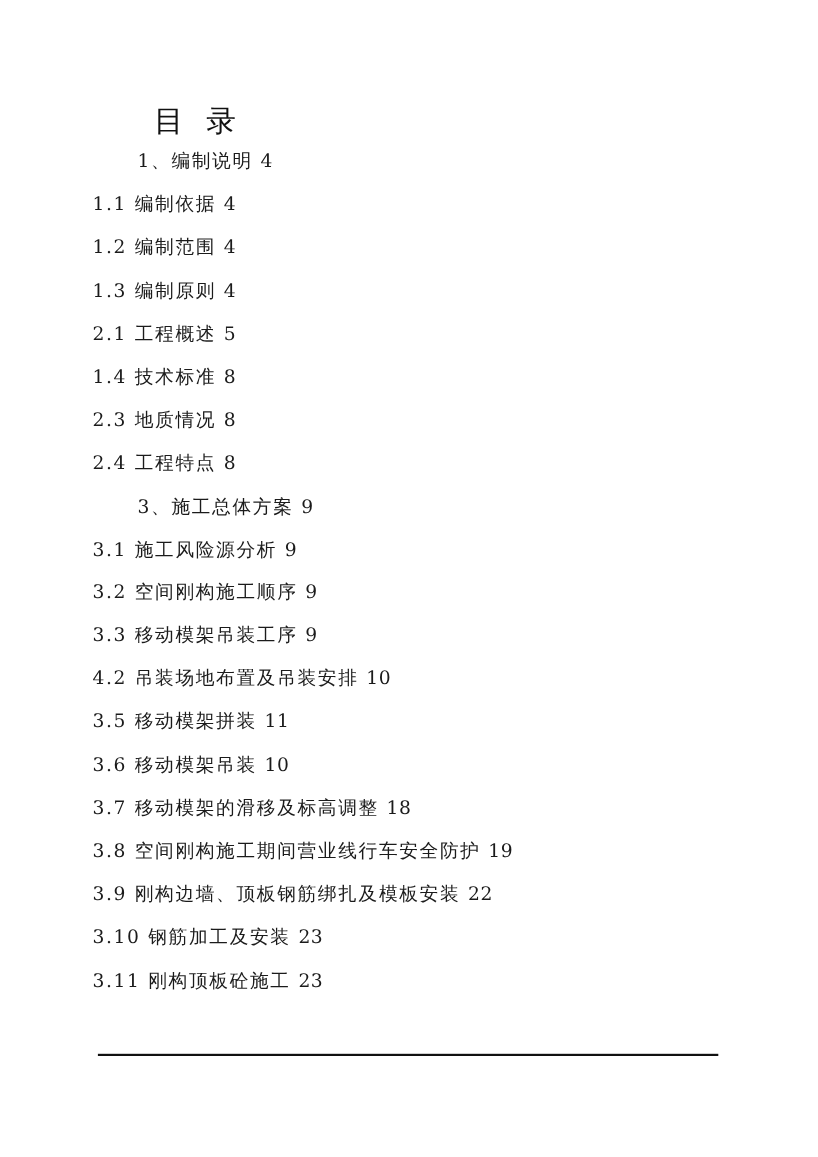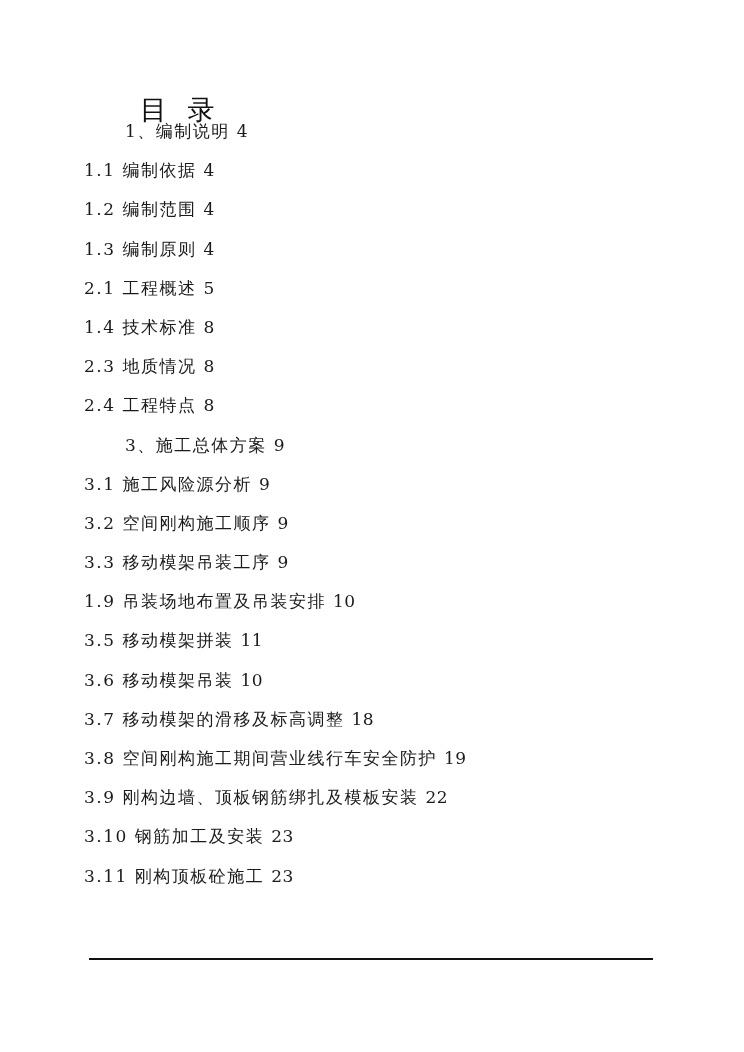--- a/index.html
+++ b/index.html
@@ -22,21 +22,21 @@
     left: 140px;
     margin: 0;
     font-size: 27px;
     font-weight: 400;
     letter-spacing: 6px;
     color: #111111;
     white-space: pre;
   }
   .toc {
     position: absolute;
-    top: 112px;
+    top: 128px;
     left: 0;
     right: 0;
   }
   .row {
     height: 39.2px;
     line-height: 39.2px;
     font-size: 17px;
     letter-spacing: 1.5px;
     white-space: nowrap;
     color: #1b1b1b;
@@ -66,21 +66,21 @@
     <div class="row l2"><span>1.2 编制范围</span><span class="pg">4</span></div>
     <div class="row l2"><span>1.3 编制原则</span><span class="pg">4</span></div>
     <div class="row l2"><span>2.1 工程概述</span><span class="pg">5</span></div>
     <div class="row l2"><span>1.4 技术标准</span><span class="pg">8</span></div>
     <div class="row l2"><span>2.3 地质情况</span><span class="pg">8</span></div>
     <div class="row l2"><span>2.4 工程特点</span><span class="pg">8</span></div>
     <div class="row l1"><span>3、施工总体方案</span><span class="pg">9</span></div>
     <div class="row l2"><span>3.1 施工风险源分析</span><span class="pg">9</span></div>
     <div class="row l2"><span>3.2 空间刚构施工顺序</span><span class="pg">9</span></div>
     <div class="row l2"><span>3.3 移动模架吊装工序</span><span class="pg">9</span></div>
-    <div class="row l2"><span>1.9 吊装场地布置及吊装安排</span><span class="pg">10</span></div>
+    <div class="row l2"><span>4.2 吊装场地布置及吊装安排</span><span class="pg">10</span></div>
     <div class="row l2"><span>3.5 移动模架拼装</span><span class="pg">11</span></div>
     <div class="row l2"><span>3.6 移动模架吊装</span><span class="pg">10</span></div>
     <div class="row l2"><span>3.7 移动模架的滑移及标高调整</span><span class="pg">18</span></div>
     <div class="row l2"><span>3.8 空间刚构施工期间营业线行车安全防护</span><span class="pg">19</span></div>
     <div class="row l2"><span>3.9 刚构边墙、顶板钢筋绑扎及模板安装</span><span class="pg">22</span></div>
     <div class="row l2"><span>3.10 钢筋加工及安装</span><span class="pg">23</span></div>
     <div class="row l2"><span>3.11 刚构顶板砼施工</span><span class="pg">23</span></div>
   </div>
 
   <div class="footer-line"></div>

